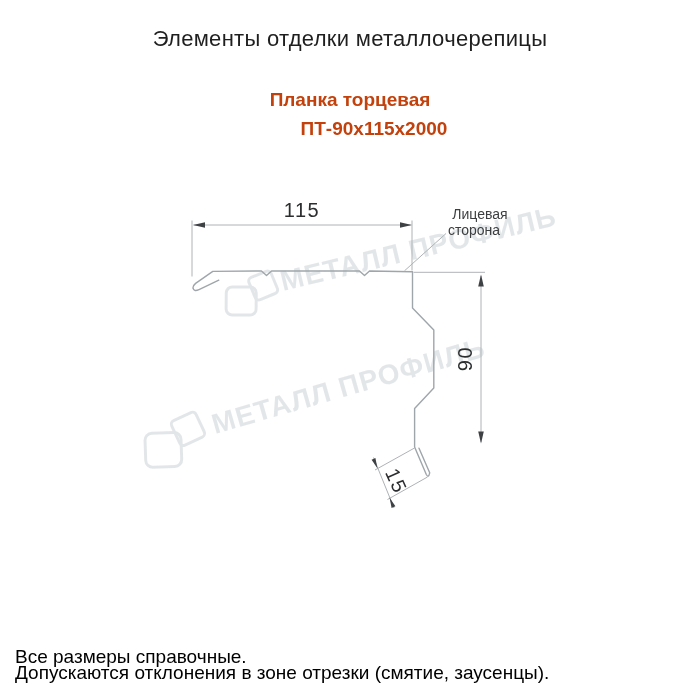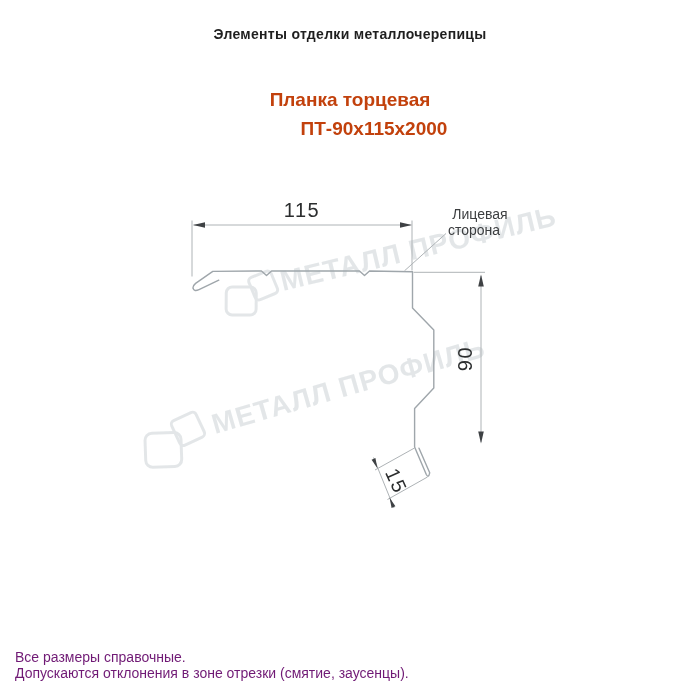--- a/index.html
+++ b/index.html
@@ -2,32 +2,32 @@
 <html><head>
 <meta charset="utf-8">
 <style>
   html,body{margin:0;padding:0;background:#fff;}
   .page{
     position:relative;width:700px;height:700px;background:#ffffff;
     font-family:"Liberation Sans",sans-serif;overflow:hidden;
   }
   .title{
     position:absolute;top:26px;left:0;width:700px;text-align:center;
-    font-size:14px;font-weight:700;color:#1f1f1f;letter-spacing:.3px;
+    font-size:22px;font-weight:400;color:#1f1f1f;letter-spacing:.3px;
   }
   .subtitle{
     position:absolute;left:0;width:700px;text-align:center;
     font-size:19px;font-weight:700;color:#c2410c;
   }
   .subtitle.name{top:89px;}
   .subtitle.code{top:118px;margin-left:24px;}
   .drawing{position:absolute;top:0;left:0;}
   .notes{
     position:absolute;left:15px;top:649px;
-    font-size:14px;color:#701a75;line-height:16px;
+    font-size:19px;color:#000000;line-height:16px;
   }
   .dim-text{
     font-size:20px;fill:#2b2d2e;letter-spacing:1.5px;
     font-family:"Liberation Sans",sans-serif;
   }
   .label-text{
     font-size:14px;fill:#3c3e40;
     font-family:"Liberation Sans",sans-serif;
   }
   .wm-text{

